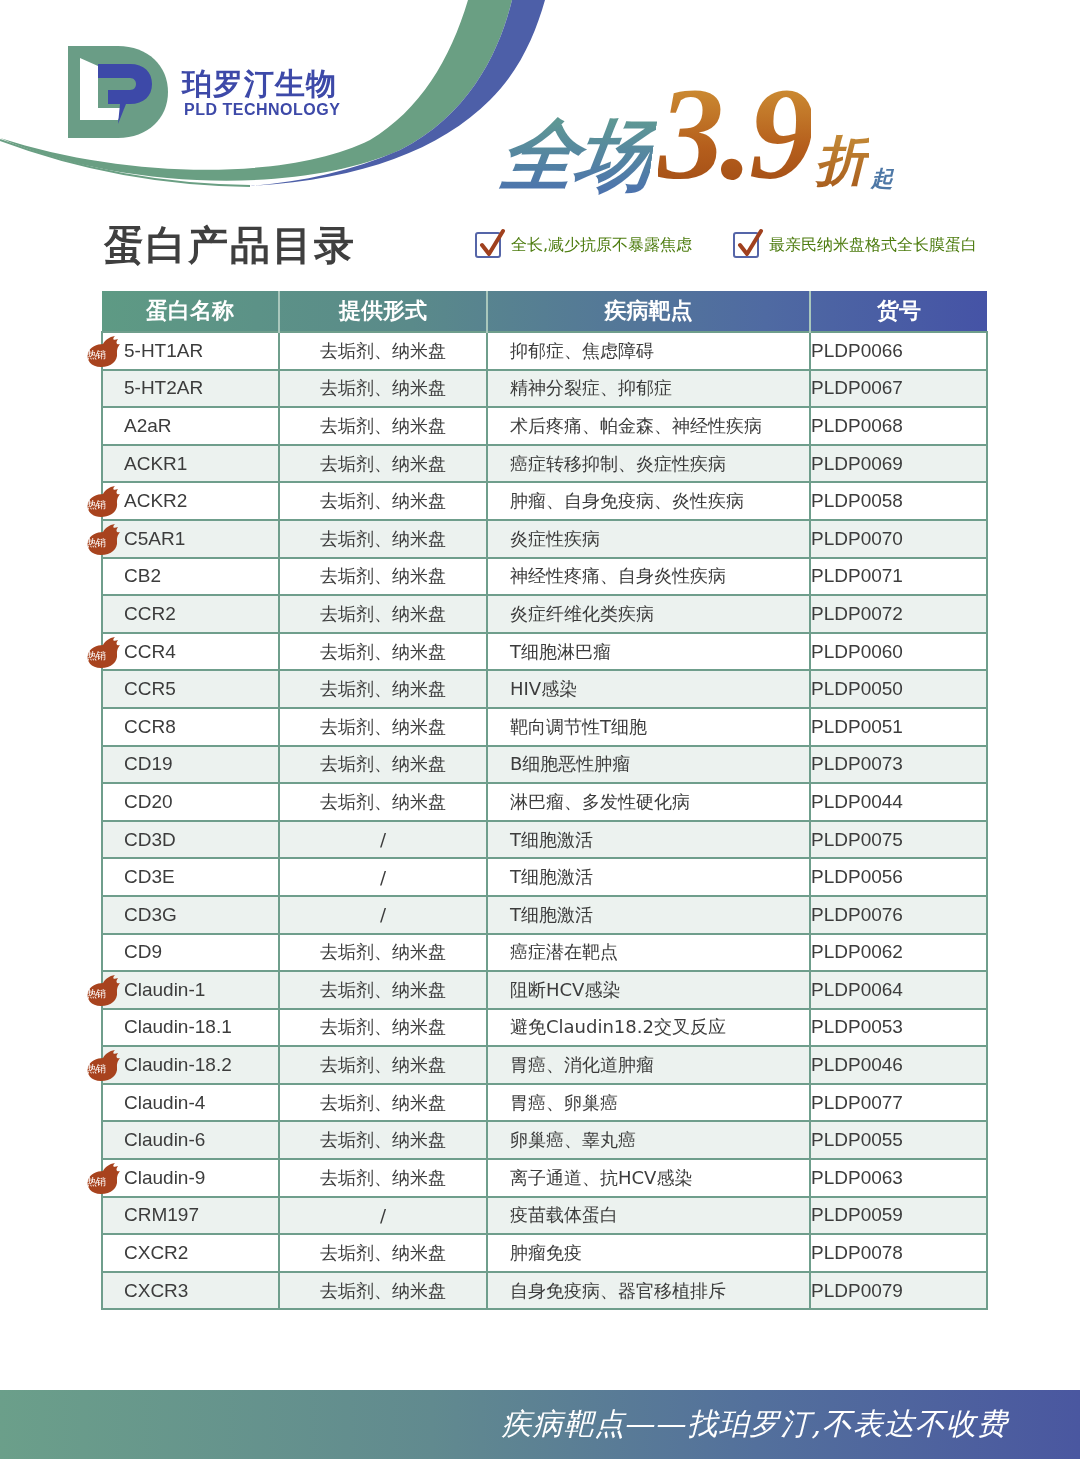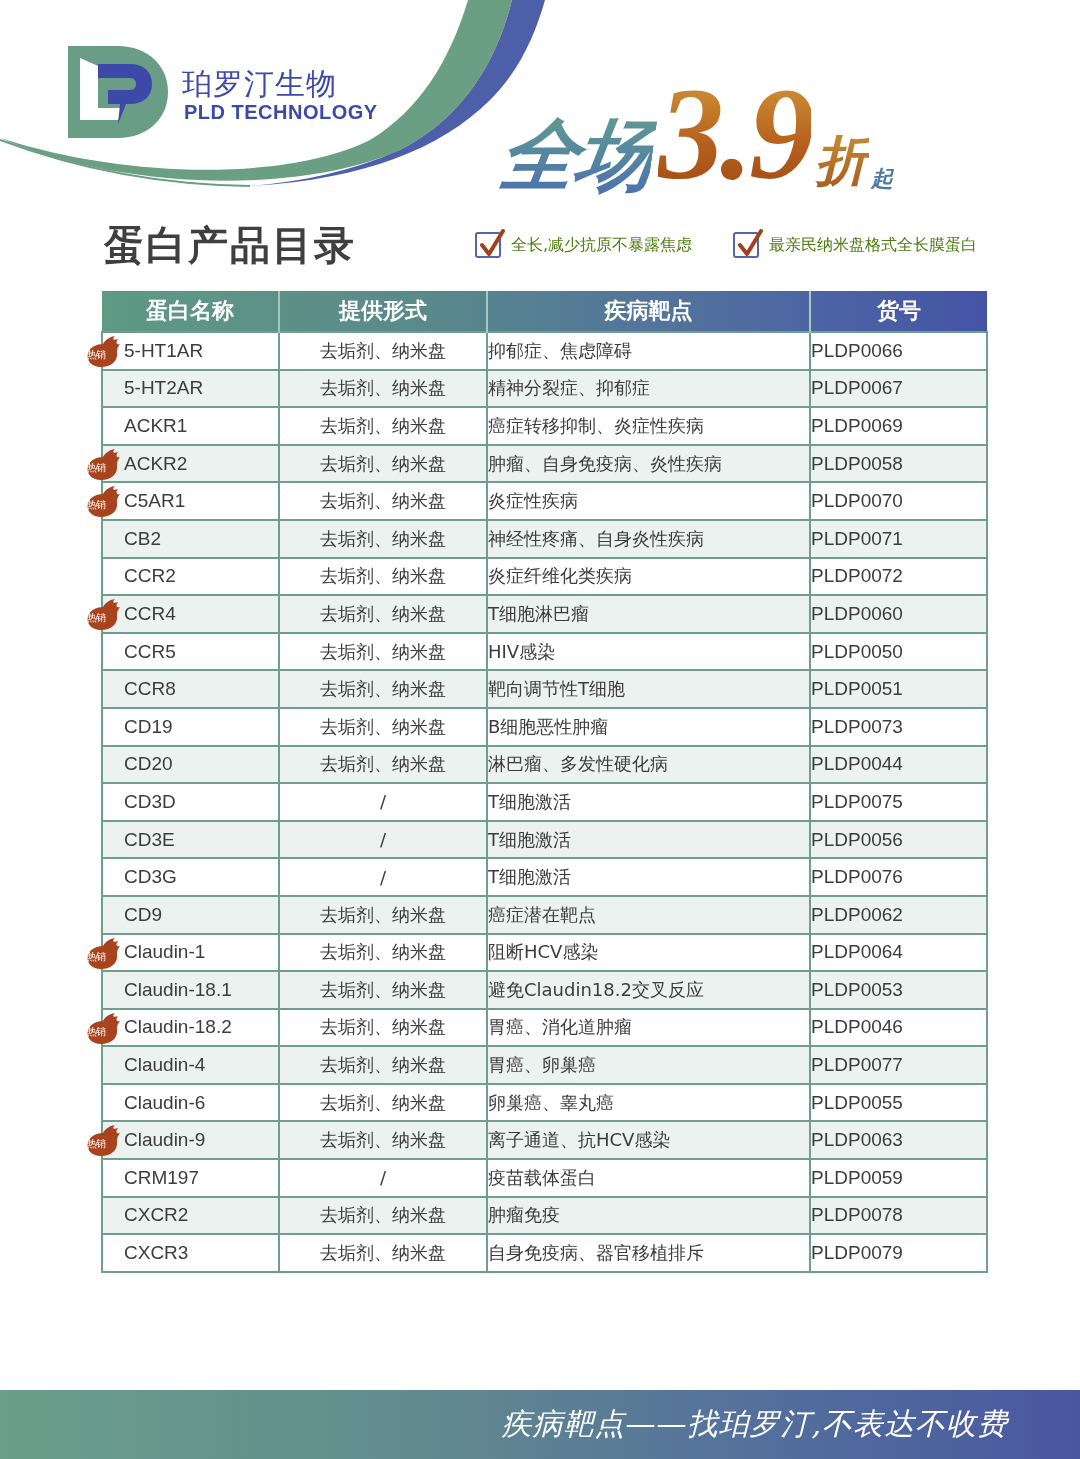--- a/index.html
+++ b/index.html
@@ -2,22 +2,22 @@
 <html><head>
   <meta charset="utf-8">
   <style>
     * { box-sizing: border-box; margin: 0; padding: 0; }
     html, body { width: 1080px; height: 1459px; background: #ffffff; overflow: hidden; }
     body { position: relative; font-family: "DejaVu Sans", "Liberation Sans", sans-serif; color: #3b3b3b; }
 
     .swoosh { position: absolute; left: 0; top: 0; width: 1080px; height: 200px; pointer-events: none; }
 
     .logo { position: absolute; left: 68px; top: 46px; width: 100px; height: 92px; }
-    .brand-cn { position: absolute; left: 182px; top: 64px; font-size: 30px; font-weight: normal; color: #3d49a8; letter-spacing: 1px; font-family: "DejaVu Sans", sans-serif; }
-    .brand-en { position: absolute; left: 184px; top: 101px; font-size: 20px; font-weight: bold; color: #3d49a8; letter-spacing: 0.5px; font-family: "Liberation Sans", sans-serif; }
+    .brand-cn { position: absolute; left: 182px; top: 64px; font-size: 30px; font-weight: bold; color: #3d49a8; letter-spacing: 1px; font-family: "DejaVu Sans", sans-serif; }
+    .brand-en { position: absolute; left: 184px; top: 101px; font-size: 16px; font-weight: bold; color: #3d49a8; letter-spacing: 0.5px; font-family: "Liberation Sans", sans-serif; }
 
     .promo { position: absolute; left: 500px; top: 80px; height: 120px; display: flex; align-items: flex-end; font-style: italic; font-weight: bold; }
     .promo-a { font-size: 78px; line-height: 1; background: linear-gradient(180deg, #5f9a92 0%, #4a6fb0 100%); -webkit-background-clip: text; background-clip: text; color: transparent; transform: skewX(-8deg); letter-spacing: -2px; padding-bottom: 6px; font-family: "DejaVu Sans", sans-serif; }
     .promo-b { font-size: 132px; line-height: 1; background: linear-gradient(180deg, #d39a3a 0%, #b55e1c 60%, #9e4a14 100%); -webkit-background-clip: text; background-clip: text; color: transparent; letter-spacing: -4px; font-family: Liberation Serif, serif; margin-left: 6px; }
     .promo-c { font-size: 54px; line-height: 1; background: linear-gradient(180deg, #c48a36 0%, #a25419 100%); -webkit-background-clip: text; background-clip: text; color: transparent; padding-bottom: 12px; margin-left: 4px; font-family: "DejaVu Sans", sans-serif; }
     .promo-d { font-size: 22px; line-height: 1; color: #4e78a6; padding-bottom: 10px; margin-left: 2px; font-family: "DejaVu Sans", sans-serif; }
 
     .page-title { position: absolute; left: 104px; top: 218px; font-size: 40px; font-weight: bold; color: #3f3f3f; letter-spacing: 2px; font-family: "DejaVu Sans", sans-serif; }
 
     .feature { position: absolute; top: 232px; display: flex; align-items: center; font-size: 16px; color: #4d7c0f; font-family: "DejaVu Sans", sans-serif; }
@@ -29,21 +29,21 @@
     .table-wrap { position: absolute; left: 101px; top: 291px; width: 919px; }
     table { width: 885px; border-collapse: collapse; table-layout: fixed; }
     thead th { height: 41px; color: #ffffff; font-size: 22px; font-weight: bold; font-family: "DejaVu Sans", sans-serif; border-right: 2px solid #a9c7bc; text-align: center; }
     thead tr { background: linear-gradient(90deg, #5e9a84 0%, #5a8a8a 35%, #4f6aa2 75%, #4553a6 100%); }
     thead th:last-child { border-right: none; }
     tbody td { height: 37.6px; border: 2px solid #6f9e8c; font-size: 19px; color: #3c3c3c; font-family: "Liberation Sans", sans-serif; }
     tbody tr:nth-child(odd) { background: #ffffff; }
     tbody tr:nth-child(even) { background: #ecf2ef; }
     td.c-name { padding-left: 21px; position: relative; }
     td.c-form { text-align: center; font-family: "DejaVu Sans", sans-serif; font-size: 18px; margin-top: 36px; }
-    td.c-dis { font-family: "DejaVu Sans", sans-serif; font-size: 18px; }
+    td.c-dis { padding-left: 22px; font-family: "DejaVu Sans", sans-serif; font-size: 18px; }
     td.c-cat { }
 
     .hot { position: absolute; left: -18px; top: 3px; width: 36px; height: 32px; }
     .hot .flame { position: absolute; left: 0; top: 0; }
     .hot .hot-label { position: absolute; left: 2px; top: 12px; font-size: 10px; color: #fff; font-family: "DejaVu Sans", sans-serif; letter-spacing: -1px; }
 
     .footer { position: absolute; left: 0; top: 1390px; width: 1080px; height: 69px; background: linear-gradient(90deg, #6b9f8a 0%, #618a8f 40%, #53709c 70%, #4a57a0 100%); }
     .footer-text { position: absolute; right: 72px; top: 14px; font-size: 30px; color: #ffffff; font-style: italic; font-family: "DejaVu Serif", serif; letter-spacing: 1px; }
   </style>
 </head>
@@ -117,20 +117,26 @@
     <td class="c-dis">抑郁症、焦虑障碍</td>
     <td class="c-cat">PLDP0066</td>
   </tr>
         <tr>
     <td class="c-name"><span>5-HT2AR</span></td>
     <td class="c-form">去垢剂、纳米盘</td>
     <td class="c-dis">精神分裂症、抑郁症</td>
     <td class="c-cat">PLDP0067</td>
   </tr>
         <tr>
+    <td class="c-name"><span>A2aR</span></td>
+    <td class="c-form">去垢剂、纳米盘</td>
+    <td class="c-dis">术后疼痛、帕金森、神经性疾病</td>
+    <td class="c-cat">PLDP0068</td>
+  </tr>
+        <tr>
     <td class="c-name"><span>ACKR1</span></td>
     <td class="c-form">去垢剂、纳米盘</td>
     <td class="c-dis">癌症转移抑制、炎症性疾病</td>
     <td class="c-cat">PLDP0069</td>
   </tr>
         <tr>
     <td class="c-name"><span class="hot">
     <svg class="flame" width="36" height="32" viewBox="0 0 36 32">
       <path d="M16 31 C 6 31, 1 24, 3 17 C 5 11, 12 8, 18 8 C 20 4, 24 1, 30 0 C 27 3, 28 5, 33 3 C 30 7, 32 9, 35 8 C 32 12, 32 14, 32 17 C 33 25, 26 31, 16 31 Z" fill="#a8431e"></path>
     </svg>

